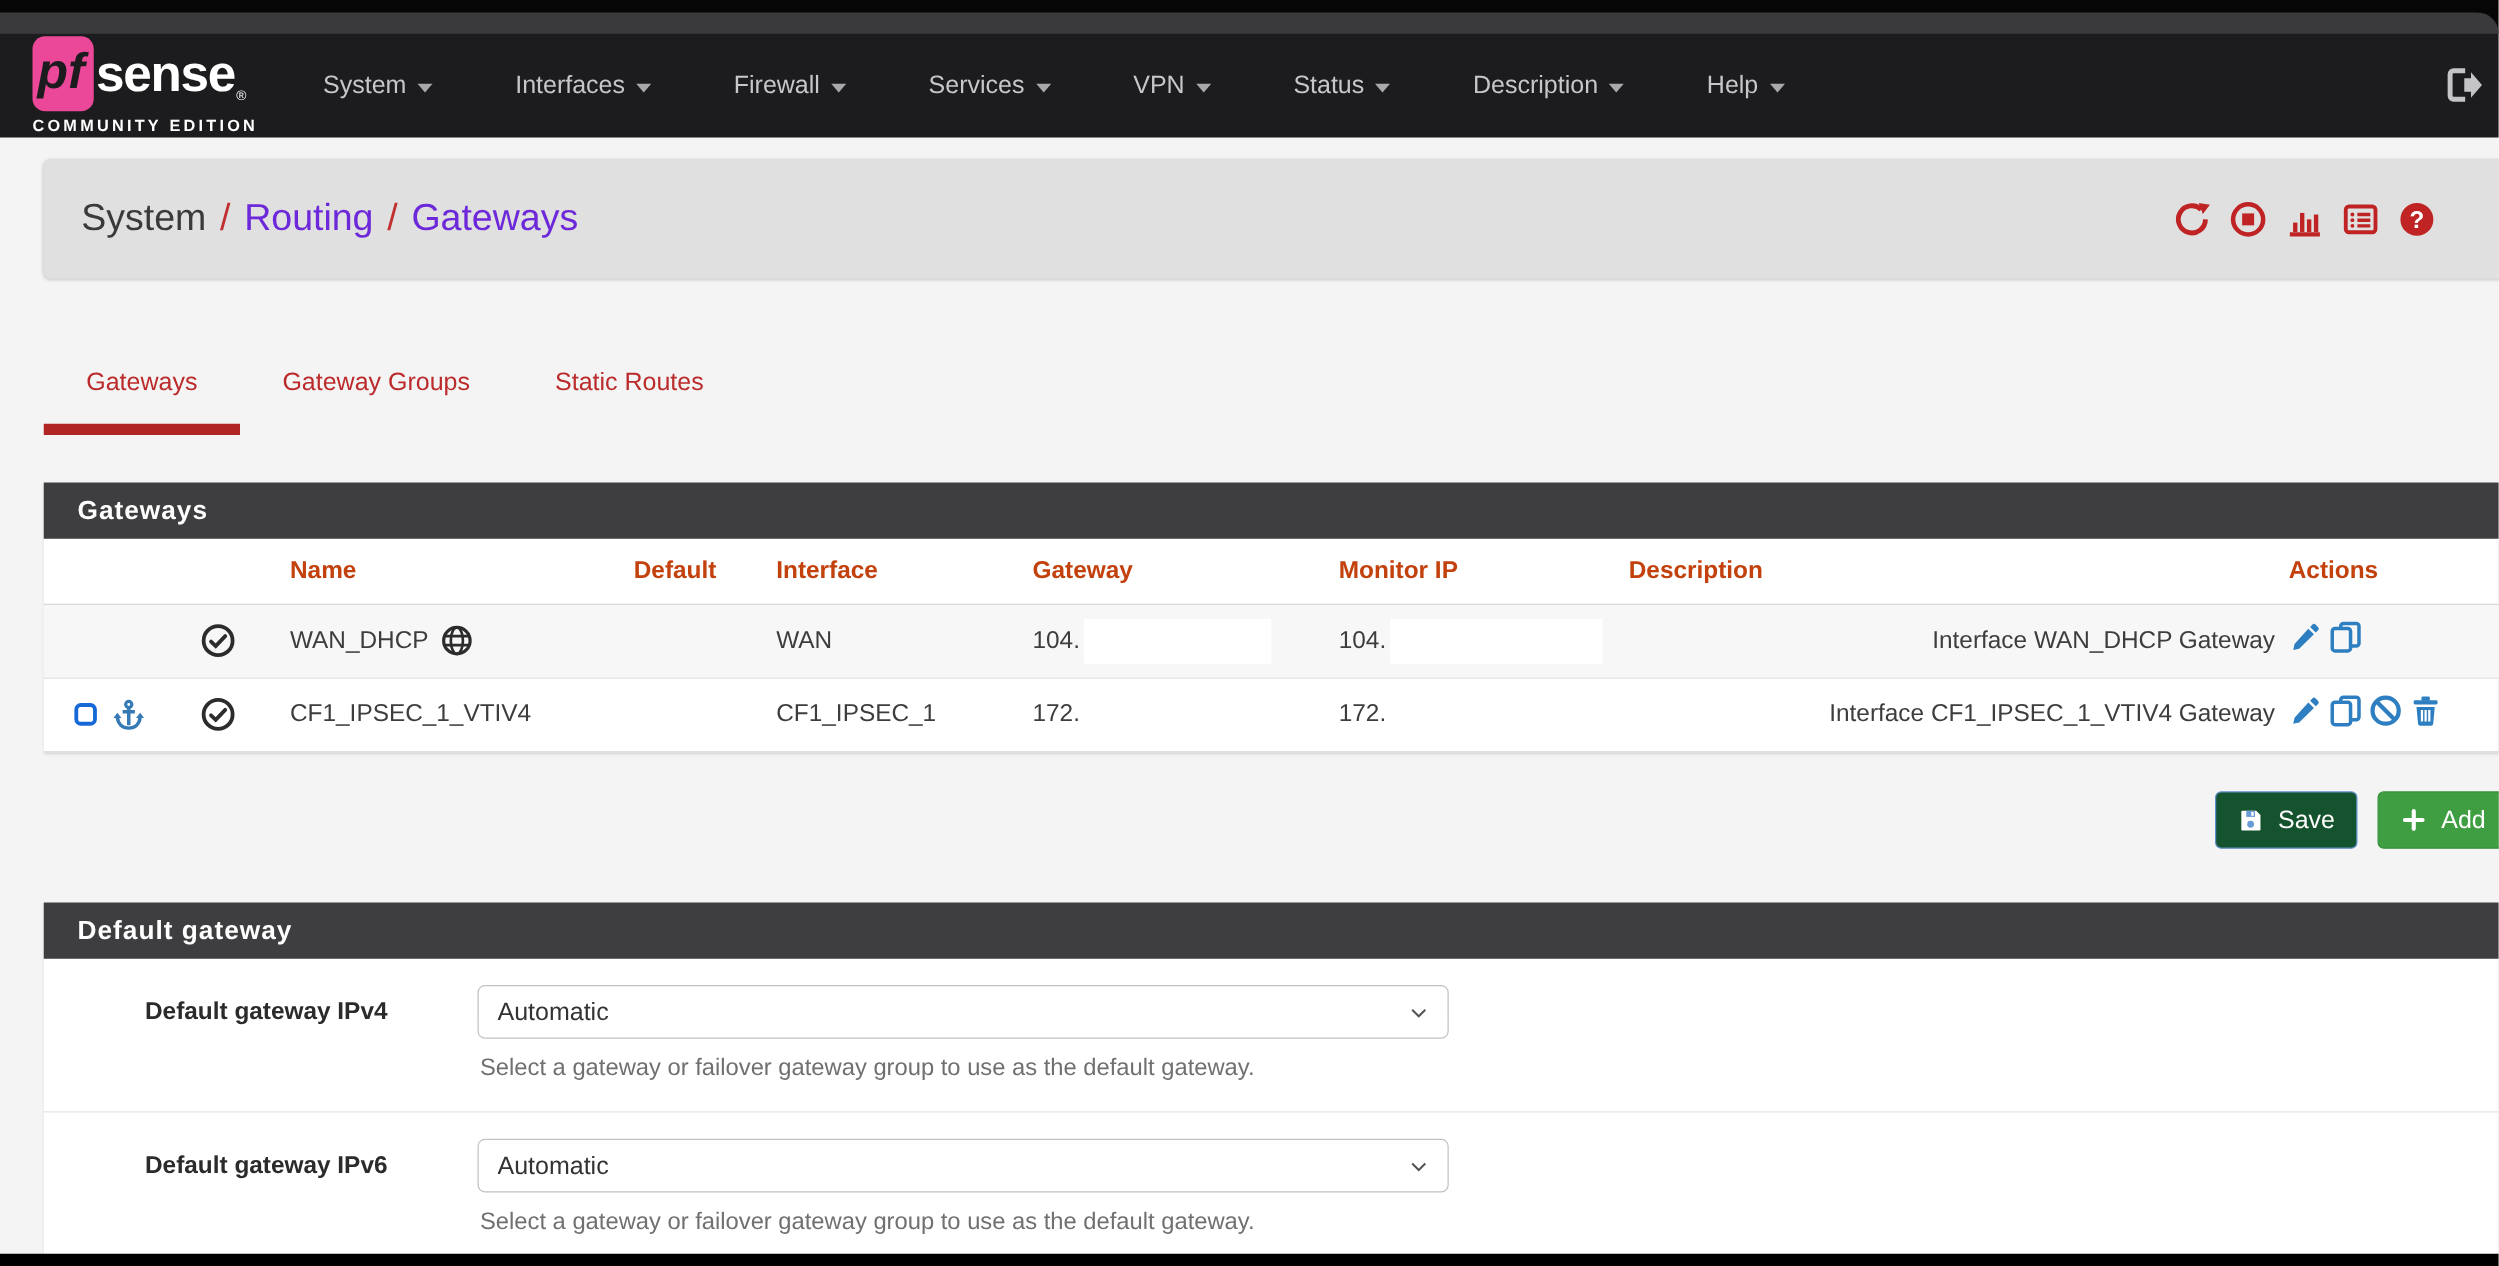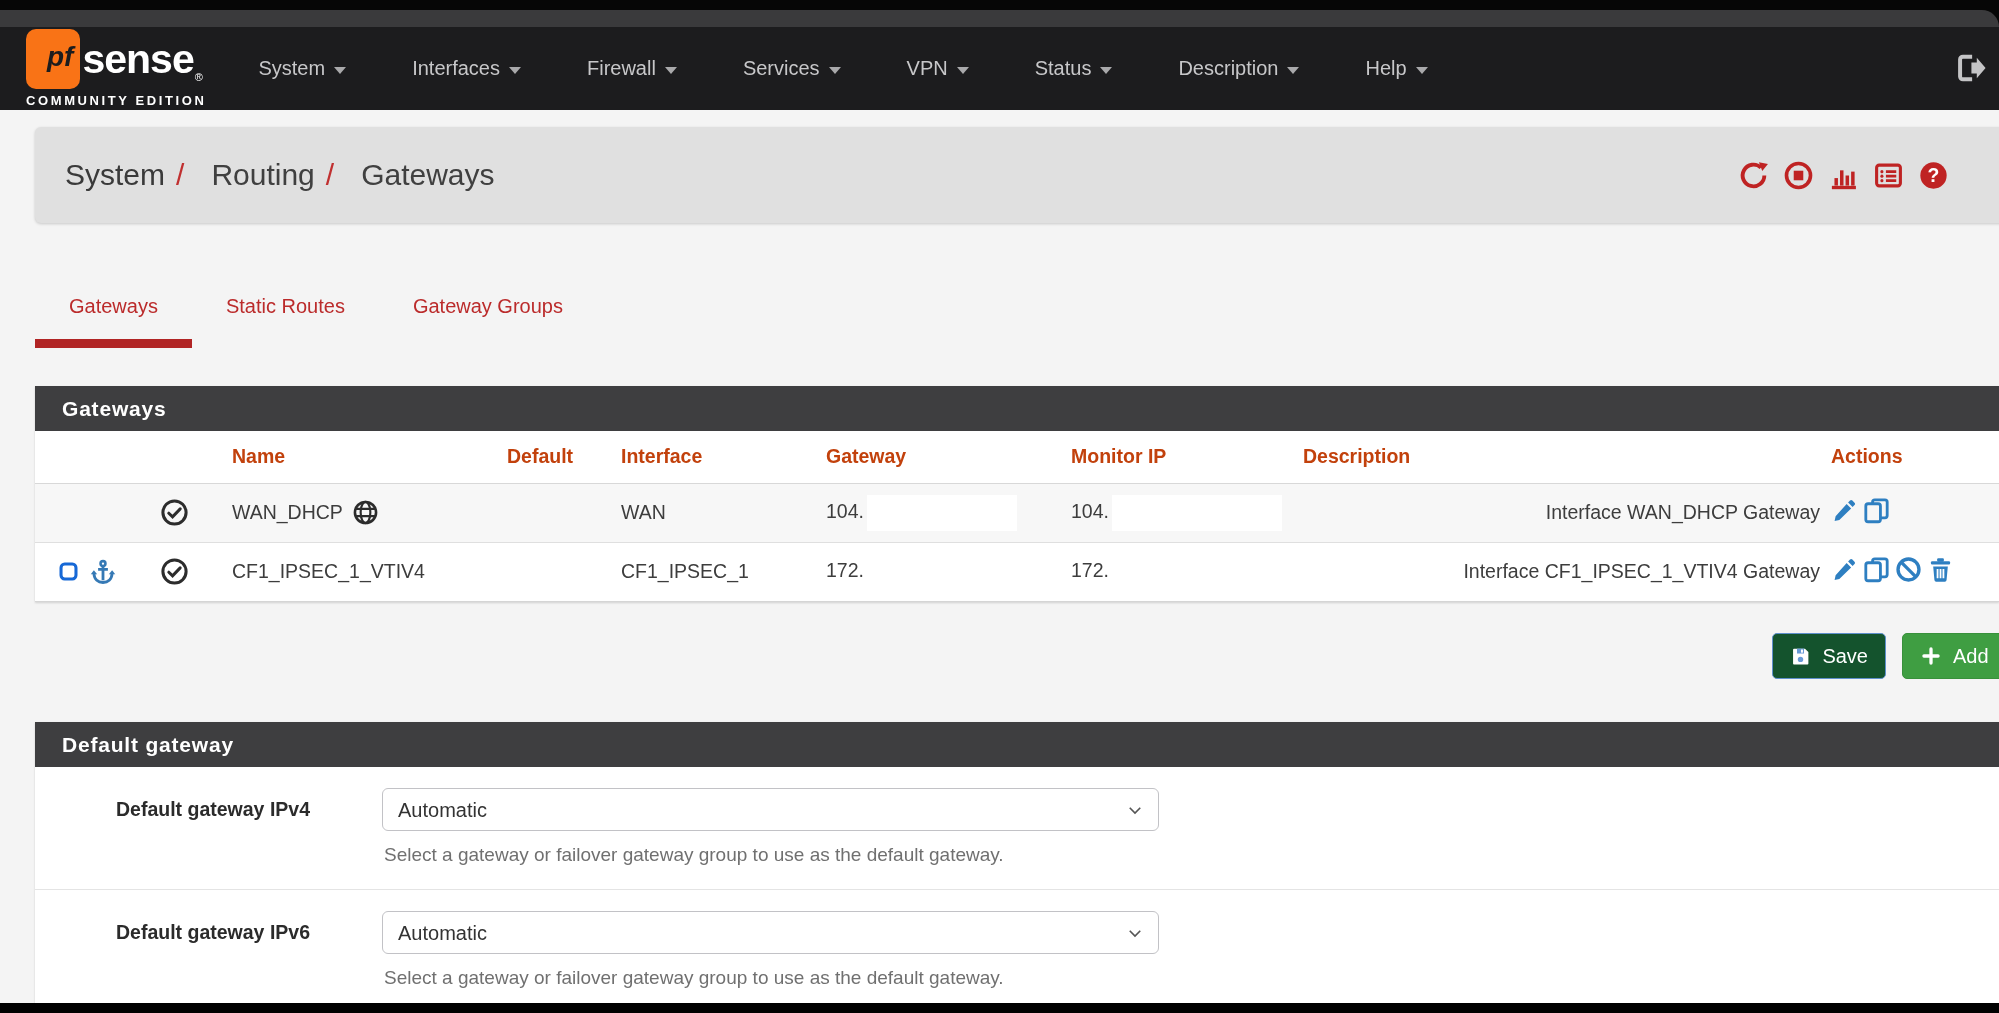--- a/index.html
+++ b/index.html
@@ -17,22 +17,22 @@
   .top-strip { position: absolute; top: 10px; left: 0; right: 0; height: 17px; background: #3a3a3c; border-top-right-radius: 22px; }
 
   
   .navbar {
     position: absolute; top: 27px; left: 0; right: 0; height: 83px;
     background: #1c1c1e; display: flex; align-items: center;
   }
   .brand { margin-left: 26px; display: flex; flex-direction: column; cursor: pointer; }
   .brand-top { display: flex; align-items: center; }
   .pf-box {
-    background: #f97316; color: #1c1c1e; font-weight: bold; font-style: italic;
-    font-size: 28px; line-height: 52px; padding: 2px 7px 6px 21px; border-radius: 10px;
+    background: #ec4899; color: #1c1c1e; font-weight: bold; font-style: italic;
+    font-size: 40px; line-height: 52px; padding: 2px 7px 6px 4px; border-radius: 10px;
   }
   .sense { color: #fff; font-weight: bold; font-size: 41px; letter-spacing: -1px; margin-left: 2px; }
   .reg { color: #fff; font-size: 11px; align-self: flex-end; margin: 0 0 6px 1px; }
   .edition { color: #fff; font-size: 13px; font-weight: bold; letter-spacing: 2.6px; margin-top: 4px; }
 
   .nav-menu { list-style: none; display: flex; gap: 66px; margin-left: 52px; }
   .nav-menu li {
     color: #c7c7c9; font-size: 20px; cursor: pointer; display: flex; align-items: center; white-space: nowrap;
   }
   .caret {
@@ -45,21 +45,21 @@
 
   
   .breadcrumb-panel {
     position: absolute; top: 127px; left: 35px; right: -12px; height: 96px;
     background: #e0e0e0; border-radius: 6px; box-shadow: 0 1px 3px rgba(0,0,0,.18);
     display: flex; align-items: center; padding: 0 30px;
   }
   .crumbs { font-size: 30px; font-weight: 400; display: flex; align-items: center; }
   .crumb-current { color: #3a3a3a; }
   .crumb-sep { color: #c03030; margin: 0 11px; }
-  .crumb-link { color: #404040; text-decoration: none; cursor: pointer; margin-left: 16px; }
+  .crumb-link { color: #6d28d9; text-decoration: none; cursor: pointer; }
   .bc-tools { margin-left: auto; margin-right: 32px; display: flex; gap: 14px; align-items: center; }
   .bc-tools .tool { color: #bf2323; cursor: pointer; }
   .bc-tools svg { width: 31px; height: 31px; }
 
   
   .tabs { position: absolute; top: 285px; left: 35px; display: flex; }
   .tab { font-size: 20px; color: #bb2b2b; padding: 10px 34px 21px; cursor: pointer; white-space: nowrap; }
   .tab.active { border-bottom: 9px solid #b12424; }
 
   
@@ -230,22 +230,22 @@
       <svg viewBox="0 0 24 24">
           <circle cx="12" cy="12" r="10.2" fill="currentColor"></circle>
           <text x="12" y="17.2" text-anchor="middle" font-size="15" font-weight="bold" fill="#fff">?</text>
         </svg>
     </span>
   </div>
 </header>
 
 <nav class="tabs">
   <div class="tab active"><span>Gateways</span></div>
+  <div class="tab"><span>Gateway Groups</span></div>
   <div class="tab"><span>Static Routes</span></div>
-  <div class="tab"><span>Gateway Groups</span></div>
 </nav>
 
 <section class="panel panel-gateways">
   <div class="panel-heading">Gateways</div>
   <table class="gw-table">
     <thead>
       <tr>
         <th class="c-sel"></th>
         <th class="c-status"></th>
         <th class="c-name">Name</th>

